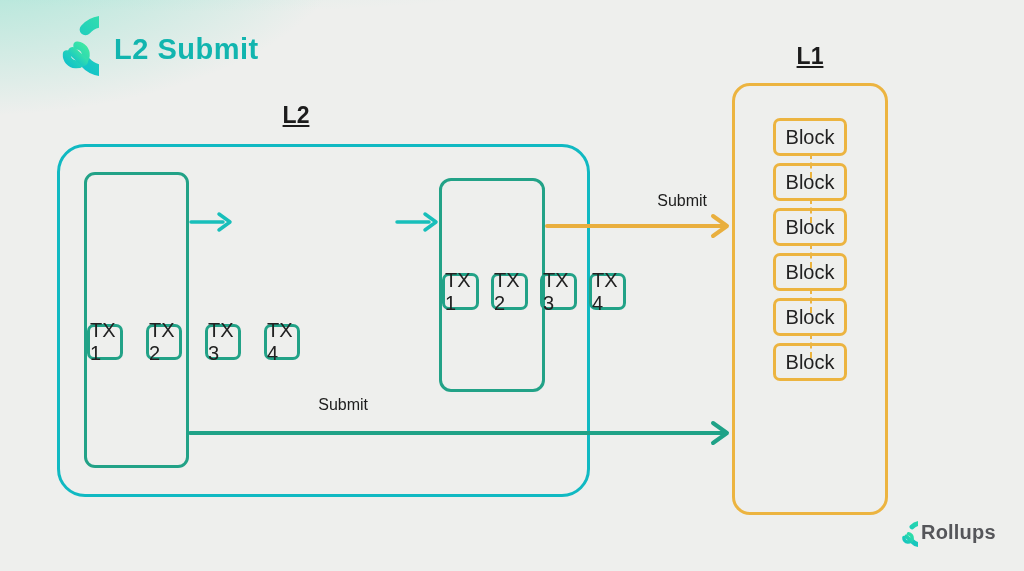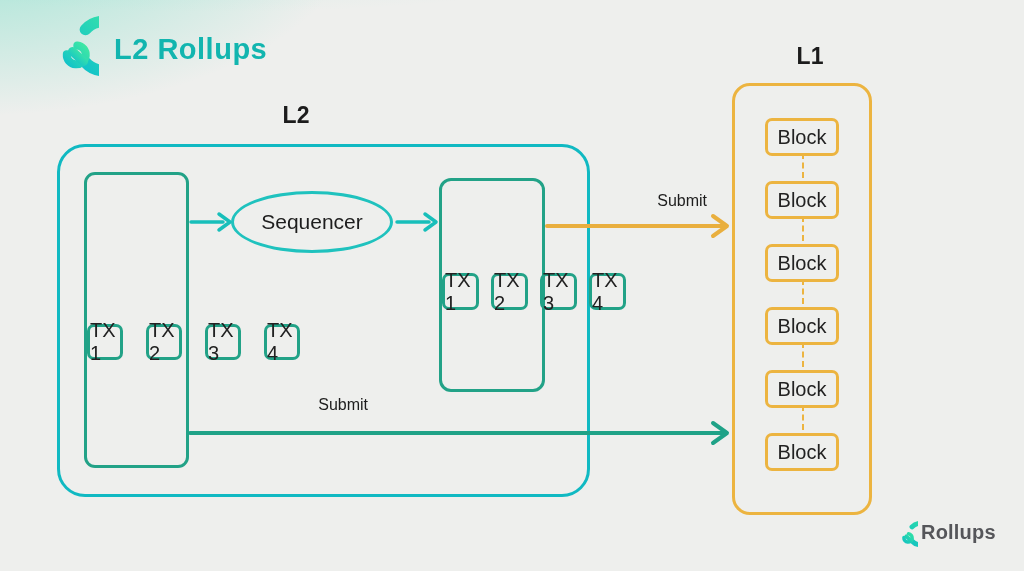--- a/index.html
+++ b/index.html
@@ -16,21 +16,21 @@
       #eeefed;
   }
   .abs { position:absolute; }
 
   
   .app-title {
     left:114px; top:33px; font-size:29px; font-weight:bold; color:#12b5af; letter-spacing:0.5px;
   }
 
   
-  .zone-label { font-size:23px; font-weight:bold; color:#1c1c1c; text-align:center; width:100px; }
+  .zone-label { font-size:23px; font-weight:bold; color:#1c1c1c; text-align:center; width:100px;text-decoration:underline; }
   .l2-label { left:246px; top:102px; }
   .l1-label { left:760px; top:43px; }
 
   
   .l2-box {
     left:57px; top:144px; width:533px; height:353px;
     border:3.5px solid #10b9c2; border-radius:28px;
   }
 
   
@@ -56,24 +56,24 @@
   
   .sequencer {
     left:231px; top:191px; width:162px; height:62px;
     border:3.5px solid #1fc2be; border-radius:50%;
     display:flex; align-items:center; justify-content:center;
     font-size:21px; color:#1d1d1d;
   }
 
   
   .l1-box {
-    left:732px; top:83px; width:140px; height:432px;
+    left:732px; top:83px; width:156px; height:432px;
     border:3px solid #ecb440; border-radius:18px;
     display:flex; flex-direction:column; align-items:center;
-    padding-top:32px; gap:25px;
+    padding-top:32px; gap:7px;
   }
   .block-box {
     position:relative; width:74px; height:38px; flex:0 0 38px;
     border:3px solid #ecb440; border-radius:7px;
     display:flex; align-items:center; justify-content:center;
     font-size:20px; color:#222;
   }
   .block-box:not(:last-child)::after {
     content:""; position:absolute; left:50%; top:100%; height:25px;
     border-left:2px dashed #ecb440;
@@ -101,35 +101,34 @@
     <defs>
       <linearGradient id="cxg" x1="100%" y1="0%" x2="0%" y2="100%">
         <stop offset="0%" stop-color="#3fe8a3"></stop>
         <stop offset="100%" stop-color="#12c3c9"></stop>
       </linearGradient>
     </defs>
     <path d="M 50.4 48.4 A 24.5 24.5 0 1 0 50.4 15.6" fill="none" stroke="url(#cxg)" stroke-width="11.5" stroke-linecap="round"></path>
     <path d="M 31.8 40.2 A 9.5 9.5 0 1 0 42.3 31.4" fill="none" stroke="url(#cxg)" stroke-width="8" stroke-linecap="round"></path>
     <path d="M 37.5 37.5 L 48.5 47.5" fill="none" stroke="url(#cxg)" stroke-width="9" stroke-linecap="round"></path>
   </svg>
-  <div class="abs app-title">L2 Rollups</div>
+  <div class="abs app-title">L2 Submit</div>
 
   <div class="abs zone-label l2-label">L2</div>
   <div class="abs zone-label l1-label">L1</div>
 
   <div class="abs l2-box"></div>
 
   <div class="abs stack-box stack-left">
     <div class="tx-box">TX 1</div>
     <div class="tx-box">TX 2</div>
     <div class="tx-box">TX 3</div>
     <div class="tx-box">TX 4</div>
   </div>
 
-  <div class="abs sequencer">Sequencer</div>
 
   <div class="abs stack-box stack-right">
     <div class="tx-box">TX 1</div>
     <div class="tx-box">TX 2</div>
     <div class="tx-box">TX 3</div>
     <div class="tx-box">TX 4</div>
   </div>
 
   <div class="abs l1-box">
     <div class="block-box">Block</div>

